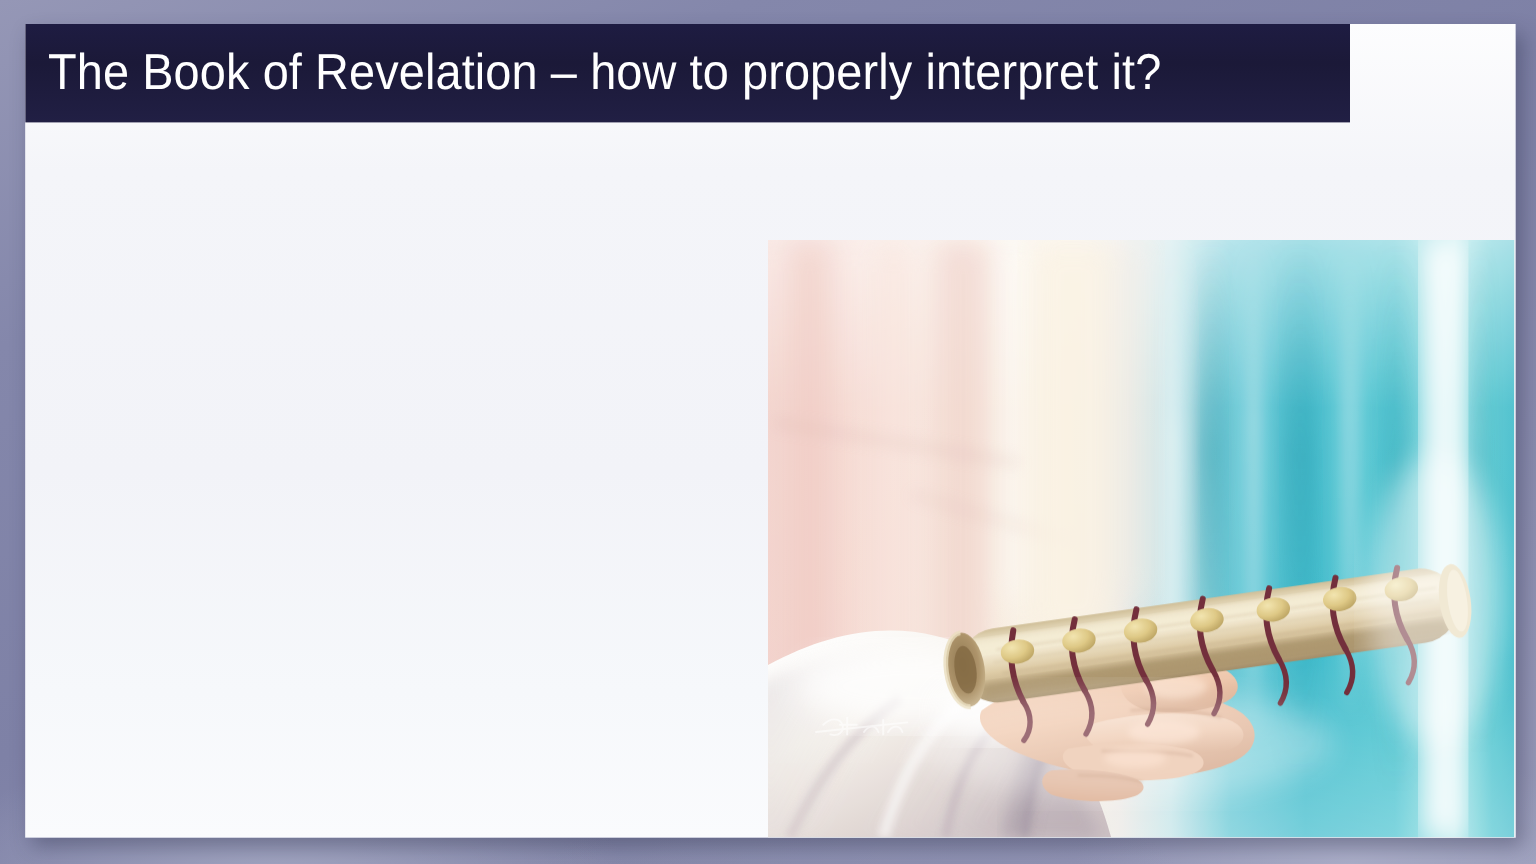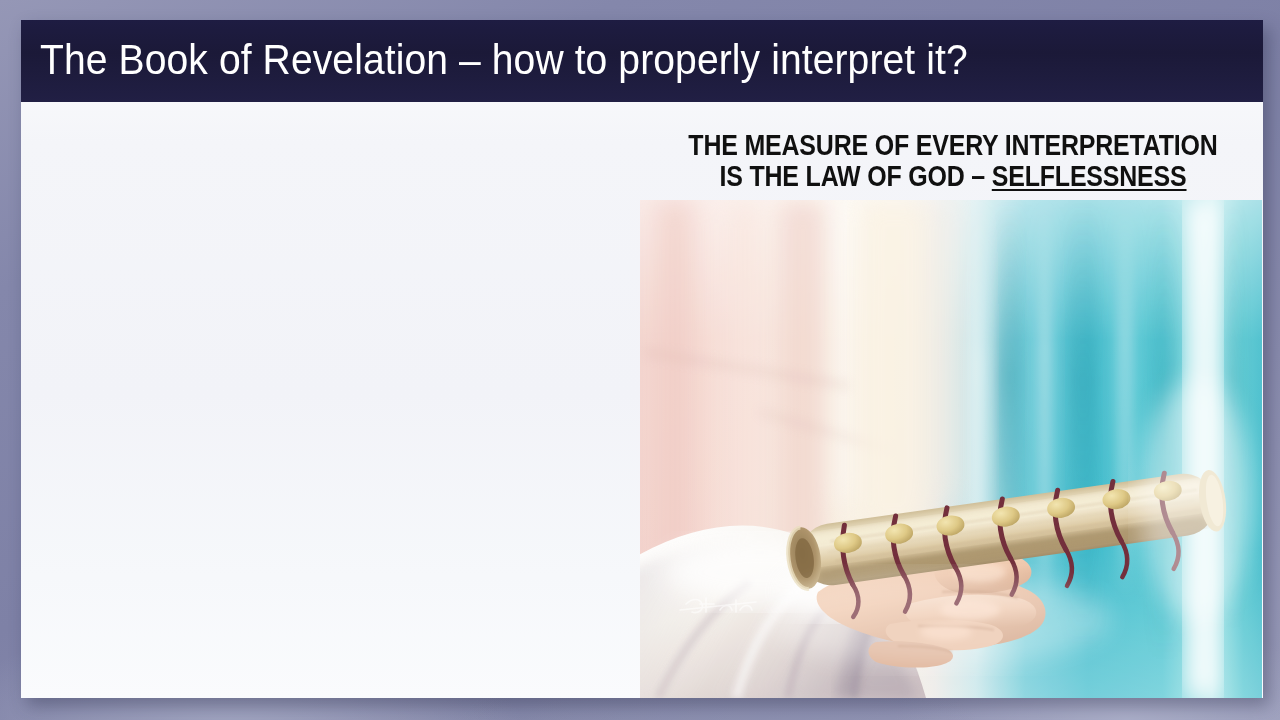--- a/index.html
+++ b/index.html
@@ -42,21 +42,21 @@
     background: linear-gradient(180deg, #fdfdfe 0%, #f4f5f9 18%, #f2f3f8 55%, #f6f8fb 82%, #fafbfd 100%);
     box-shadow: 6px 8px 16px rgba(40,42,70,0.38);
     overflow: hidden;
   }
 
   
   #title-band {
     position: absolute;
     left: 0;
     top: 0;
-    width: 1242px;
+    width: 1104px;
     height: 82px;
     background: linear-gradient(180deg, #1e1c42 0%, #1b1938 40%, #211f44 100%);
     text-decoration: underline;
   }
   #title-text {
     position: absolute;
     left: 19px;
     top: 50%;
     transform: translateY(-52%);
     color: #ffffff;
@@ -109,24 +109,20 @@
 <body>
 
 <div id="stage">
 
   <div id="slide">
 
     <div id="title-band">
       <div id="title-text">The Book of Revelation – how to properly interpret it?</div>
     </div>
 
-    <div id="caption">
-      <span class="cap-line">THE MEASURE OF EVERY INTERPRETATION</span>
-      <span class="cap-line"><span>IS THE LAW OF GOD – </span><span class="underlined">SELFLESSNESS</span></span>
-    </div>
 
     <div id="picture">
       <svg viewBox="0 0 622 498" preserveAspectRatio="none">
         <defs>
 
           <linearGradient id="bgWash" x1="0" y1="0" x2="1" y2="0">
             <stop offset="0.00" stop-color="#f2cfc7"></stop>
             <stop offset="0.10" stop-color="#f5d6ce"></stop>
             <stop offset="0.20" stop-color="#f7e2d8"></stop>
             <stop offset="0.30" stop-color="#faf1e4"></stop>

